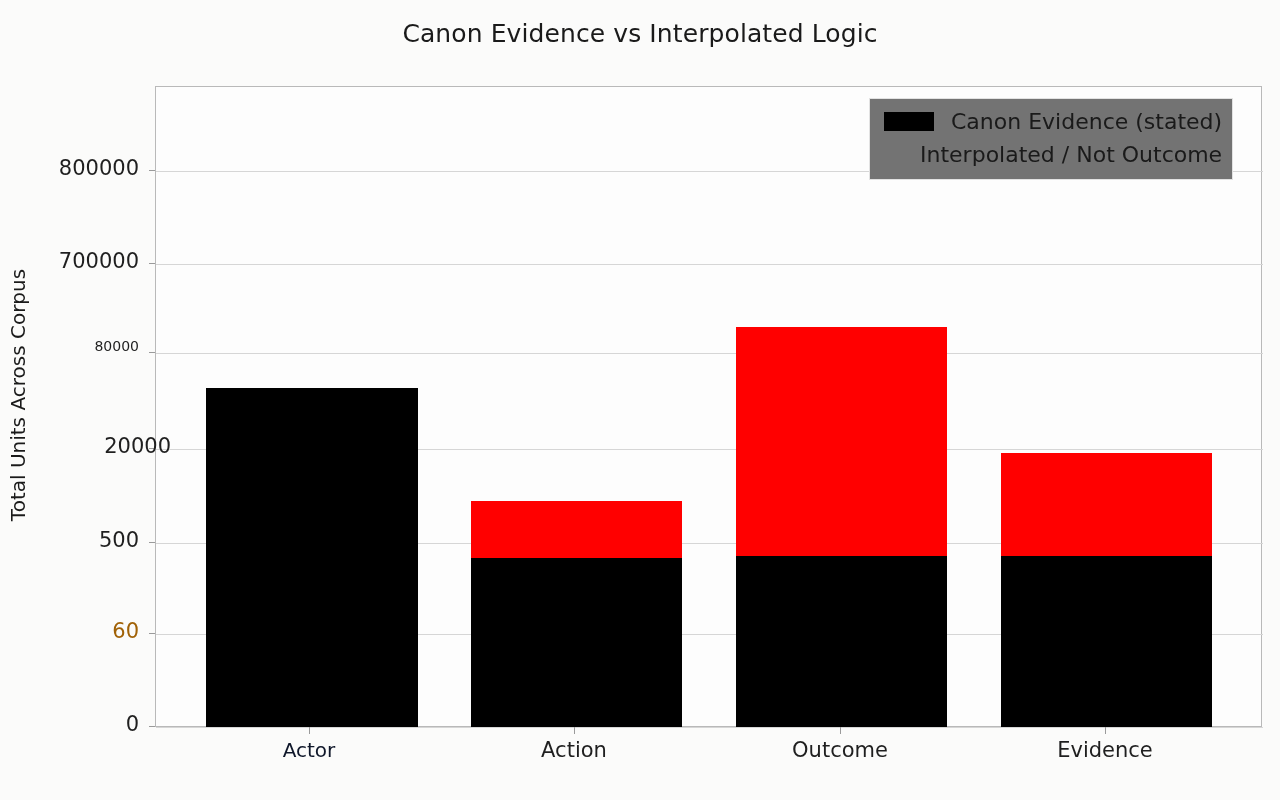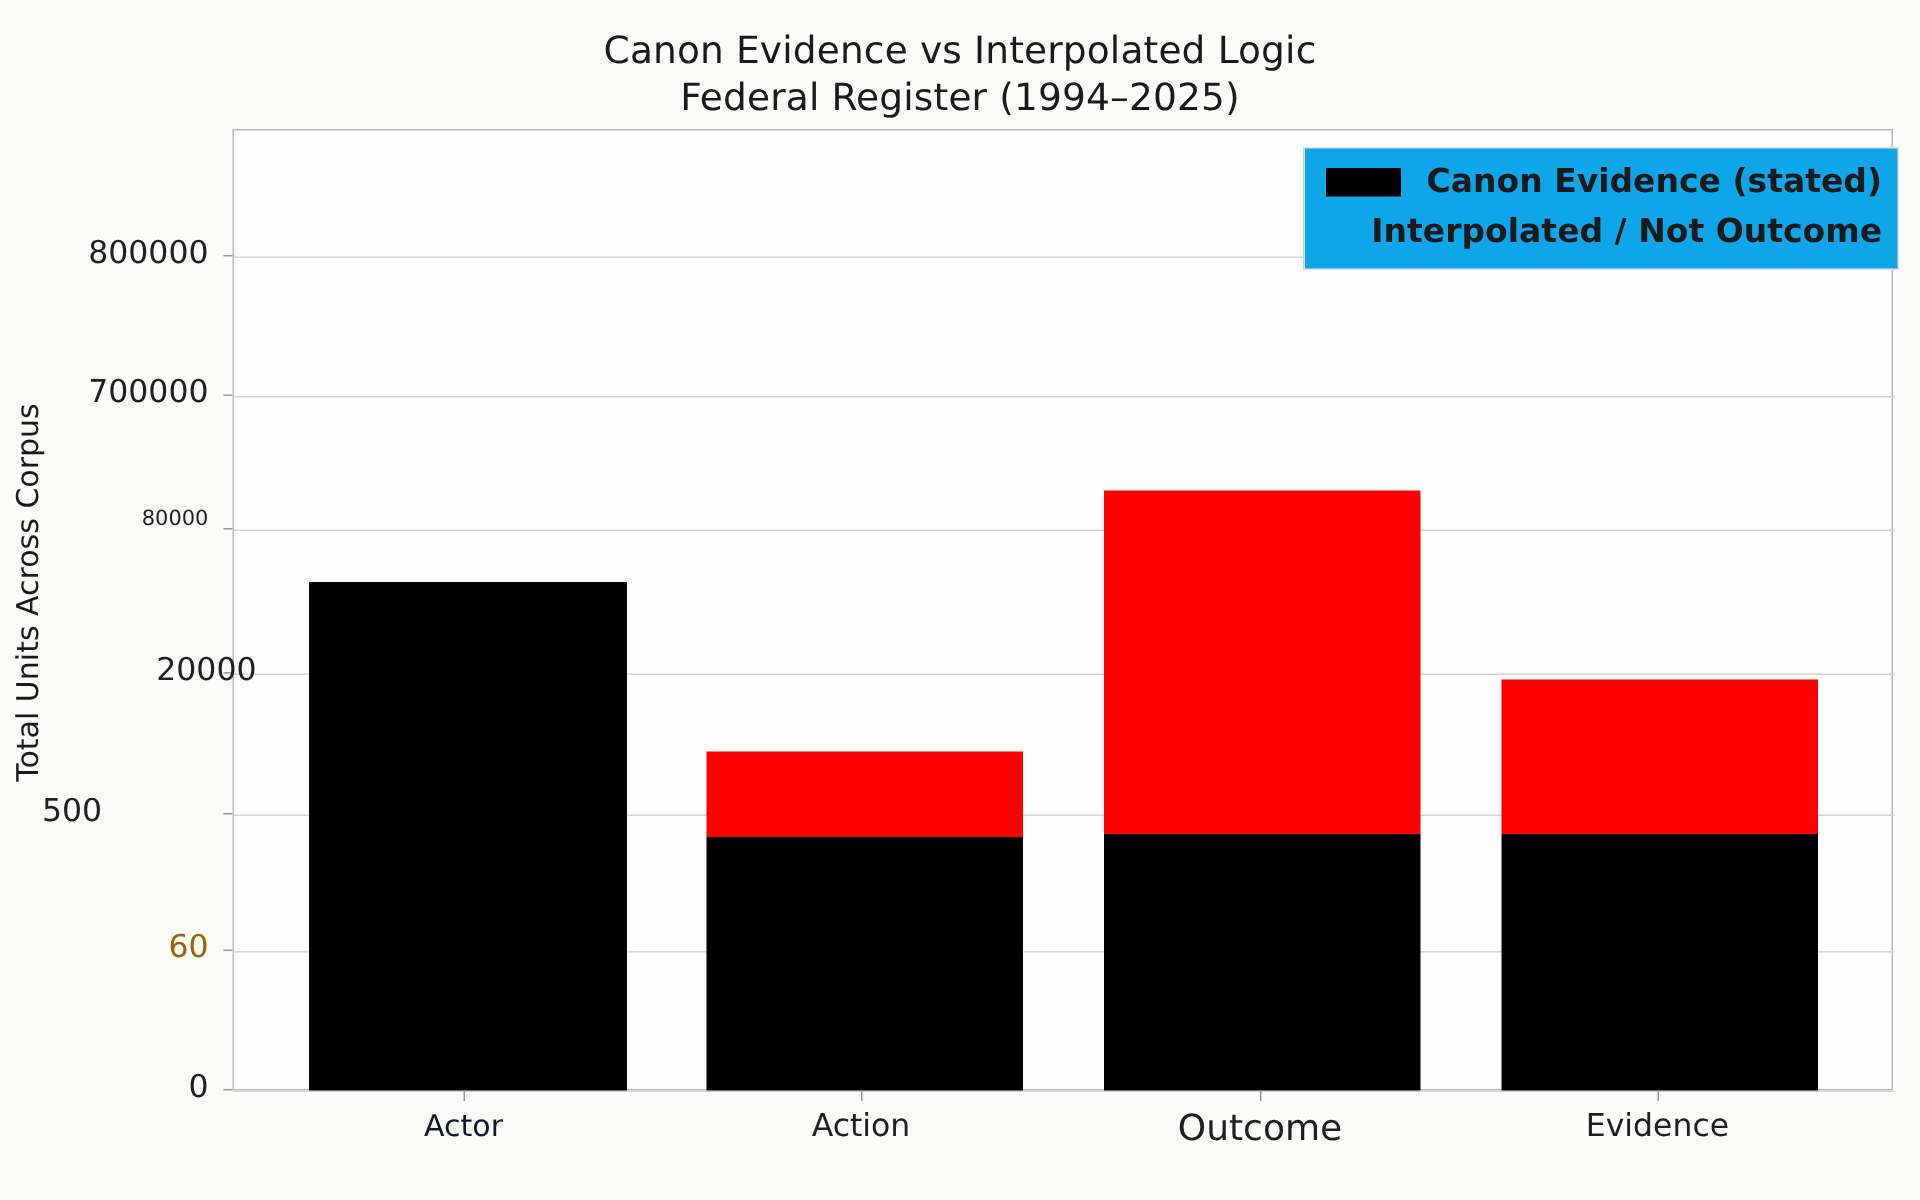--- a/index.html
+++ b/index.html
@@ -51,24 +51,23 @@
   
   .bar-seg{position:absolute;box-sizing:border-box;}
   .bar-black{background:#000000;}
   .bar-red{background:#ff0000;}
 
   
   .legend{
     position:absolute;
     left:869px;top:98px;
     padding:6px 10px 8px 14px;
-    background:#0ea5e9;
+    background:#737373;
     border:1px solid #e2e2e2;
     box-sizing:border-box;
-    font-weight:bold;
   }
   .legend-row{
     display:flex;align-items:center;
     height:33px;
   }
   .legend-swatch{
     width:50px;height:19px;margin-right:17px;flex:0 0 auto;
   }
   .legend-swatch.black{background:#000000;}
   .legend-text{
@@ -76,21 +75,20 @@
   }
   .legend-row.row-2{justify-content:flex-end;}
 </style>
 </head>
 <body>
 
 <div id="figure">
 
   <div class="title-block">
     <span class="title-line">Canon Evidence vs Interpolated Logic</span>
-    <span class="title-line">Federal Register (1994–2025)</span>
   </div>
 
   <div class="ylabel">Total Units Across Corpus</div>
 
   <div class="plot-frame">
     <div class="plot-inner" id="plot-inner">
 
     <div class="gridline" style="top: 84px;"></div>
         <div class="gridline" style="top: 177px;"></div>
         <div class="gridline" style="top: 266px;"></div>
@@ -111,31 +109,31 @@
   <div id="tick-layer">
       <div style="position: absolute; left: 149px; top: 170px; width: 6px; height: 1px; background: rgb(154, 154, 154);"></div>
       <div style="position: absolute; left: 0px; width: 139px; top: 156px; text-align: right; font-size: 21px; color: rgb(31, 31, 31); white-space: nowrap;">800000</div>
       <div style="position: absolute; left: 149px; top: 263px; width: 6px; height: 1px; background: rgb(154, 154, 154);"></div>
       <div style="position: absolute; left: 0px; width: 139px; top: 249px; text-align: right; font-size: 21px; color: rgb(31, 31, 31); white-space: nowrap;">700000</div>
       <div style="position: absolute; left: 149px; top: 352px; width: 6px; height: 1px; background: rgb(154, 154, 154);"></div>
       <div style="position: absolute; left: 0px; width: 139px; top: 338px; text-align: right; font-size: 14px; color: rgb(31, 31, 31); white-space: nowrap;">80000</div>
       <div style="position: absolute; left: 149px; top: 448px; width: 6px; height: 1px; background: rgb(154, 154, 154);"></div>
       <div style="position: absolute; left: 0px; width: 139px; top: 434px; text-align: right; font-size: 21px; color: rgb(31, 31, 31); white-space: nowrap; margin-left: 32px;">20000</div>
       <div style="position: absolute; left: 149px; top: 542px; width: 6px; height: 1px; background: rgb(154, 154, 154);"></div>
-      <div style="position: absolute; left: 0px; width: 139px; top: 528px; font-size: 21px; color: rgb(31, 31, 31); white-space: nowrap; margin-left: 28px;">500</div>
+      <div style="position: absolute; left: 0px; width: 139px; top: 528px; text-align: right; font-size: 21px; color: rgb(31, 31, 31); white-space: nowrap;">500</div>
       <div style="position: absolute; left: 149px; top: 633px; width: 6px; height: 1px; background: rgb(154, 154, 154);"></div>
       <div style="position: absolute; left: 0px; width: 139px; top: 619px; text-align: right; font-size: 21px; color: #a16207; white-space: nowrap;">60</div>
       <div style="position: absolute; left: 149px; top: 726px; width: 6px; height: 1px; background: rgb(154, 154, 154);"></div>
       <div style="position: absolute; left: 0px; width: 139px; top: 712px; text-align: right; font-size: 21px; color: rgb(31, 31, 31); white-space: nowrap;">0</div>
       <div style="position: absolute; left: 309px; top: 727px; width: 1px; height: 7px; background: rgb(154, 154, 154);"></div>
       <div style="position: absolute; left: 309px; top: 738px; transform: translateX(-50%); font-size: 20px; color: #0f172a; white-space: nowrap;">Actor</div>
       <div style="position: absolute; left: 574px; top: 727px; width: 1px; height: 7px; background: rgb(154, 154, 154);"></div>
       <div style="position: absolute; left: 574px; top: 738px; transform: translateX(-50%); font-size: 21px; color: rgb(31, 31, 31); white-space: nowrap;">Action</div>
       <div style="position: absolute; left: 840px; top: 727px; width: 1px; height: 7px; background: rgb(154, 154, 154);"></div>
-      <div style="position: absolute; left: 840px; top: 738px; transform: translateX(-50%); font-size: 24px; color: rgb(31, 31, 31); white-space: nowrap;">Outcome</div>
+      <div style="position: absolute; left: 840px; top: 738px; transform: translateX(-50%); font-size: 21px; color: rgb(31, 31, 31); white-space: nowrap;">Outcome</div>
       <div style="position: absolute; left: 1105px; top: 727px; width: 1px; height: 7px; background: rgb(154, 154, 154);"></div>
       <div style="position: absolute; left: 1105px; top: 738px; transform: translateX(-50%); font-size: 21px; color: rgb(31, 31, 31); white-space: nowrap;">Evidence</div>
     </div>
 
   <div class="legend">
     <div class="legend-row">
       <span class="legend-swatch black"></span>
       <span class="legend-text">Canon Evidence (stated)</span>
     </div>
     <div class="legend-row row-2">

